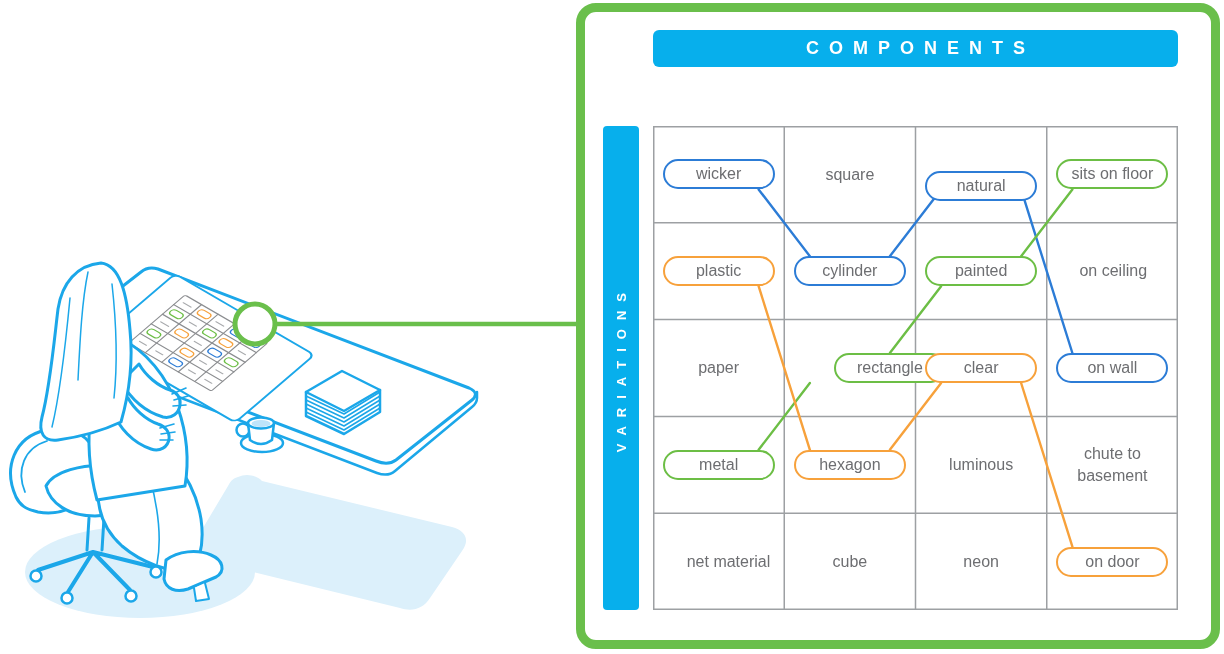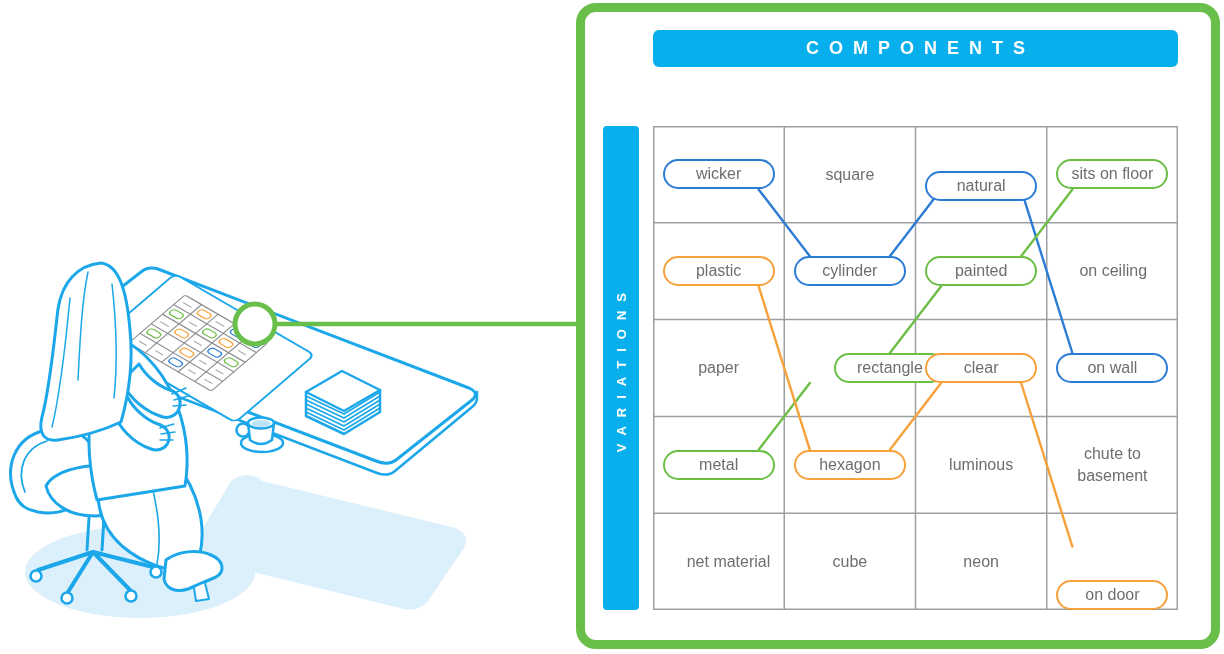--- a/index.html
+++ b/index.html
@@ -218,18 +218,18 @@
         </div>
         <div class="cell" style="left: 0px; top: 387.2px; width: 151px; height: 96.8px;">
           <span class="plain">net material</span>
         </div>
         <div class="cell" style="left: 131.25px; top: 387.2px; width: 131.25px; height: 96.8px;">
           <span class="plain">cube</span>
         </div>
         <div class="cell" style="left: 262.5px; top: 387.2px; width: 131.25px; height: 96.8px;">
           <span class="plain">neon</span>
         </div>
-        <div class="cell" style="left: 393.75px; top: 387.2px; width: 131.25px; height: 96.8px; align-items: flex-end;">
+        <div class="cell" style="left: 393.75px; top: 387.2px; width: 131.25px; height: 96.8px;">
           <span class="pill" style="border-color: rgb(247, 161, 59);">on door</span>
         </div>
       </div>
   </div>
 </div>
 
 </body></html>

